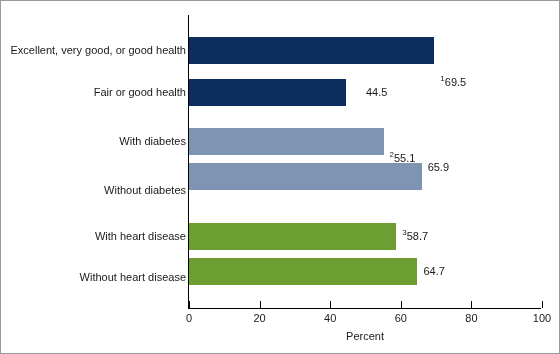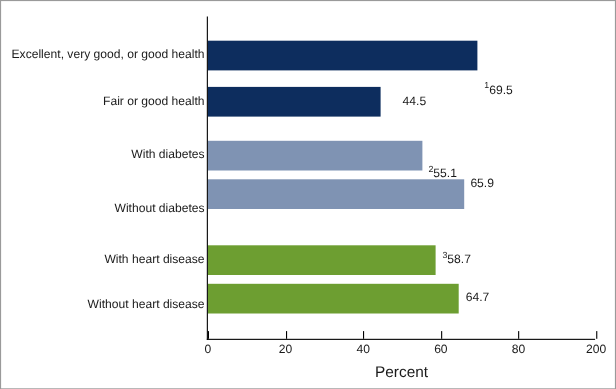--- a/index.html
+++ b/index.html
@@ -58,21 +58,21 @@
     font-size: 11px;
     color: #1a1a1a;
     transform: translateX(-50%);
     white-space: nowrap;
   }
   #x-axis-title {
     position: absolute;
     top: 329px;
     left: 364px;
     transform: translateX(-50%);
-    font-size: 14px;
+    font-size: 11px;
     color: #1a1a1a;
     white-space: nowrap;
   }
   
   .bar {
     position: absolute;
     left: 188px;
     height: 27px;
   }
   .cat-label {
@@ -131,18 +131,18 @@
         <div class="tick-label" style="left: 188px;">0</div>
         <div class="tick" style="left: 258.6px;"></div>
         <div class="tick-label" style="left: 258.6px; text-align: right;">20</div>
         <div class="tick" style="left: 329.2px;"></div>
         <div class="tick-label" style="left: 329.2px;">40</div>
         <div class="tick" style="left: 399.8px;"></div>
         <div class="tick-label" style="left: 399.8px;">60</div>
         <div class="tick" style="left: 470.4px;"></div>
         <div class="tick-label" style="left: 470.4px;">80</div>
         <div class="tick" style="left: 541px;"></div>
-        <div class="tick-label" style="left: 541px;">200</div>
+        <div class="tick-label" style="left: 541px;">100</div>
       </div>
     <div id="x-axis-title">Percent</div>
 
   </div>
 </div>
 
 </body></html>

